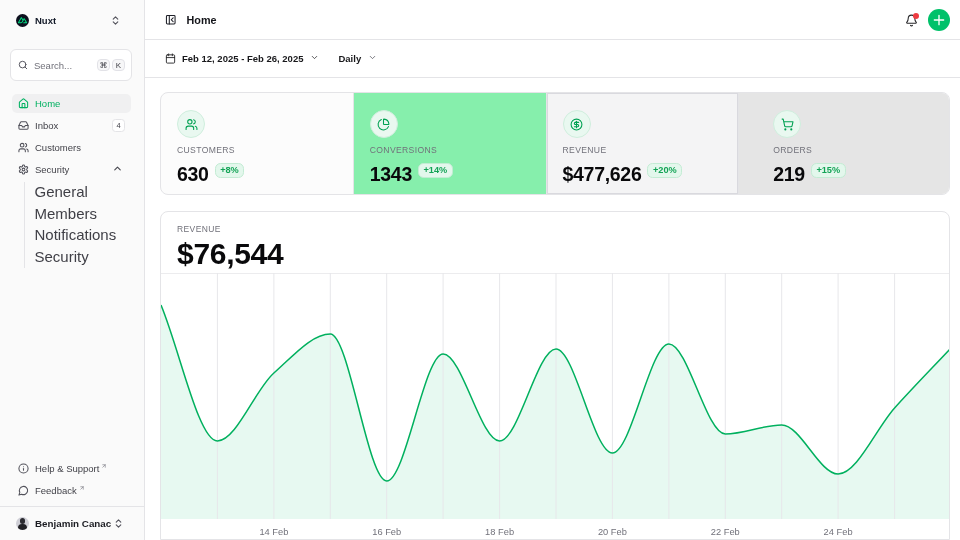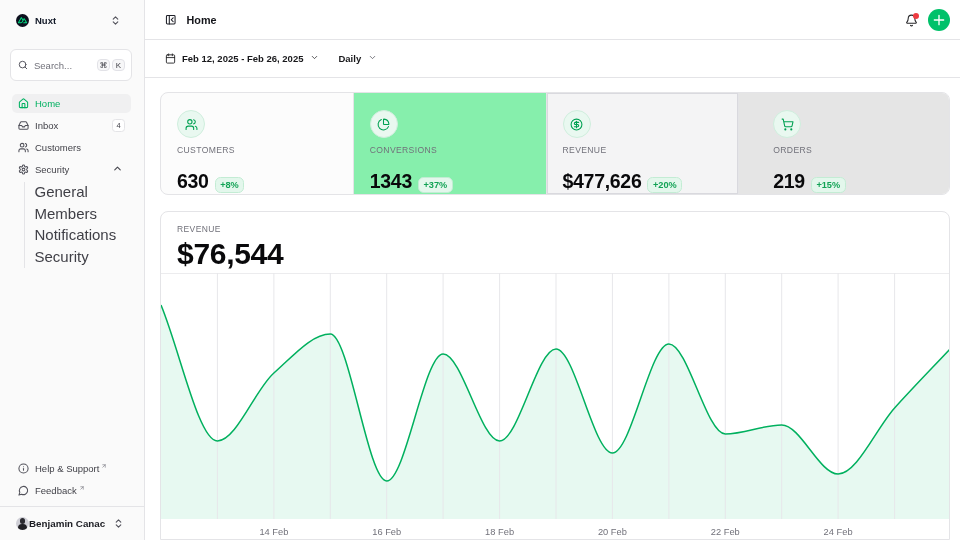--- a/index.html
+++ b/index.html
@@ -27,21 +27,21 @@
 .navitem.active { background:#f0f0f1; color:#00b161; }
 .navitem.active .lbl { color:#00b161; }
 .badge4 { margin-left:auto; width:13px; height:13px; border:1px solid #e4e4e7; border-radius:3.5px;
   background:#fff; font-size:7.5px; color:#3f3f46; display:flex; align-items:center; justify-content:center; }
 .subwrap { border-left:1px solid #e4e4e7; margin-left:23.5px; margin-right:13px; padding-left:10px; }
 .subitem { height:19px; margin-bottom:2.5px; display:flex; align-items:center;
   font-size:15px; font-weight:500; color:#3f3f46; }
 .sidebar-bottom { margin-top:auto; }
 .footuser { border-top:1px solid #e4e4e7; margin:6px 0 0 0; padding:6px 11px 0 15.5px; }
 .userrow { display:flex; align-items:center; height:21px; }
-.userrow .uname { font-size:9.8px; font-weight:600; color:#1b1c22; }
+.userrow .uname { font-size:9.8px; font-weight:600; color:#1b1c22; margin-left:6px; }
 .extarrow { color:#71717a; margin-left:2px; position:relative; top:-3px; }
 
 
 main { flex:1; display:flex; flex-direction:column; background:#fff; }
 .hdr { height:40px; border-bottom:1px solid #e4e4e7; display:flex; align-items:center;
   padding:0 10px 0 20px; }
 .hdr .title { font-size:10.8px; font-weight:700; margin-left:10px; color:#14151a; }
 .hdr .right { margin-left:auto; display:flex; align-items:center; }
 .bellwrap { position:relative; margin-right:10px; color:#27272a; width:13px; height:13px; }
 .reddot { position:absolute; top:-0.5px; right:-0.5px; width:6px; height:6px; border-radius:50%; background:#ee3b41; }
@@ -57,21 +57,21 @@
 
 
 .stats { display:flex; border:1px solid #e4e4e7; border-radius:8px; background:#fcfcfc;
   overflow:hidden; height:103px; }
 .stat { flex:1; padding:17px 16px 0 16px; border-right:1px solid #e4e4e7; position:relative; }
 .stat:last-child { border-right:none; }
 .stat.sel { background:#f4f4f5; box-shadow:inset 0 0 0 1px #d9d9de; }
 .iconcircle { width:28px; height:28px; border-radius:50%; background:#e9f8f0;
   border:1px solid #cfeedd; display:flex; align-items:center; justify-content:center; color:#00a152; }
 .statlabel { font-size:8.6px; color:#71717a; letter-spacing:.35px; margin-top:6.5px; }
-.statnum-row { display:flex; align-items:flex-end; margin-top:15px; }
+.statnum-row { display:flex; align-items:flex-start; margin-top:8px; }
 .statnum { font-size:19.5px; font-weight:700; color:#09090b; letter-spacing:-0.3px; }
 .pill { margin-left:6px; background:#e3f7ec; color:#12a355; font-size:9.2px; font-weight:600;
   padding:1.8px 4.5px; border-radius:5.5px; border:1px solid #c3ecd4; }
 
 
 .chartcard { margin-top:16px; border:1px solid #e4e4e7; border-radius:8px 8px 0 0; border-bottom:1px solid #e4e4e7;
   background:#fff; height:329px; overflow:hidden; position:relative; }
 .chartcard .chead { padding:12px 16px 0 16px; }
 .clabel { font-size:8.5px; color:#71717a; letter-spacing:.4px; }
 .cval { font-size:30px; font-weight:700; color:#09090b; margin-top:3px; letter-spacing:-0.3px; }
@@ -240,21 +240,21 @@
       <div class="stat" style="background:#86efac;">
         <div class="iconcircle">
               <svg width="13" height="13" viewBox="0 0 24 24" fill="none" stroke="currentColor" stroke-width="2" stroke-linecap="round" stroke-linejoin="round">
                 <path d="M21 12c.552 0 1.005-.449.95-.998a10 10 0 0 0-8.953-8.951c-.55-.055-.998.398-.998.95v8a1 1 0 0 0 1 1z"></path>
                 <path d="M21.21 15.89A10 10 0 1 1 8 2.83"></path>
               </svg>
             </div>
         <div class="statlabel">CONVERSIONS</div>
         <div class="statnum-row">
               <span class="statnum">1343</span>
-              <span class="pill">+37%</span>
+              <span class="pill">+14%</span>
             </div>
       </div>
       <div class="stat sel">
         <div class="iconcircle">
               <svg width="13" height="13" viewBox="0 0 24 24" fill="none" stroke="currentColor" stroke-width="2" stroke-linecap="round" stroke-linejoin="round">
                 <circle cx="12" cy="12" r="10"></circle>
                 <path d="M16 8h-6a2 2 0 1 0 0 4h4a2 2 0 1 1 0 4H8"></path>
                 <path d="M12 18V6"></path>
               </svg>
             </div>

